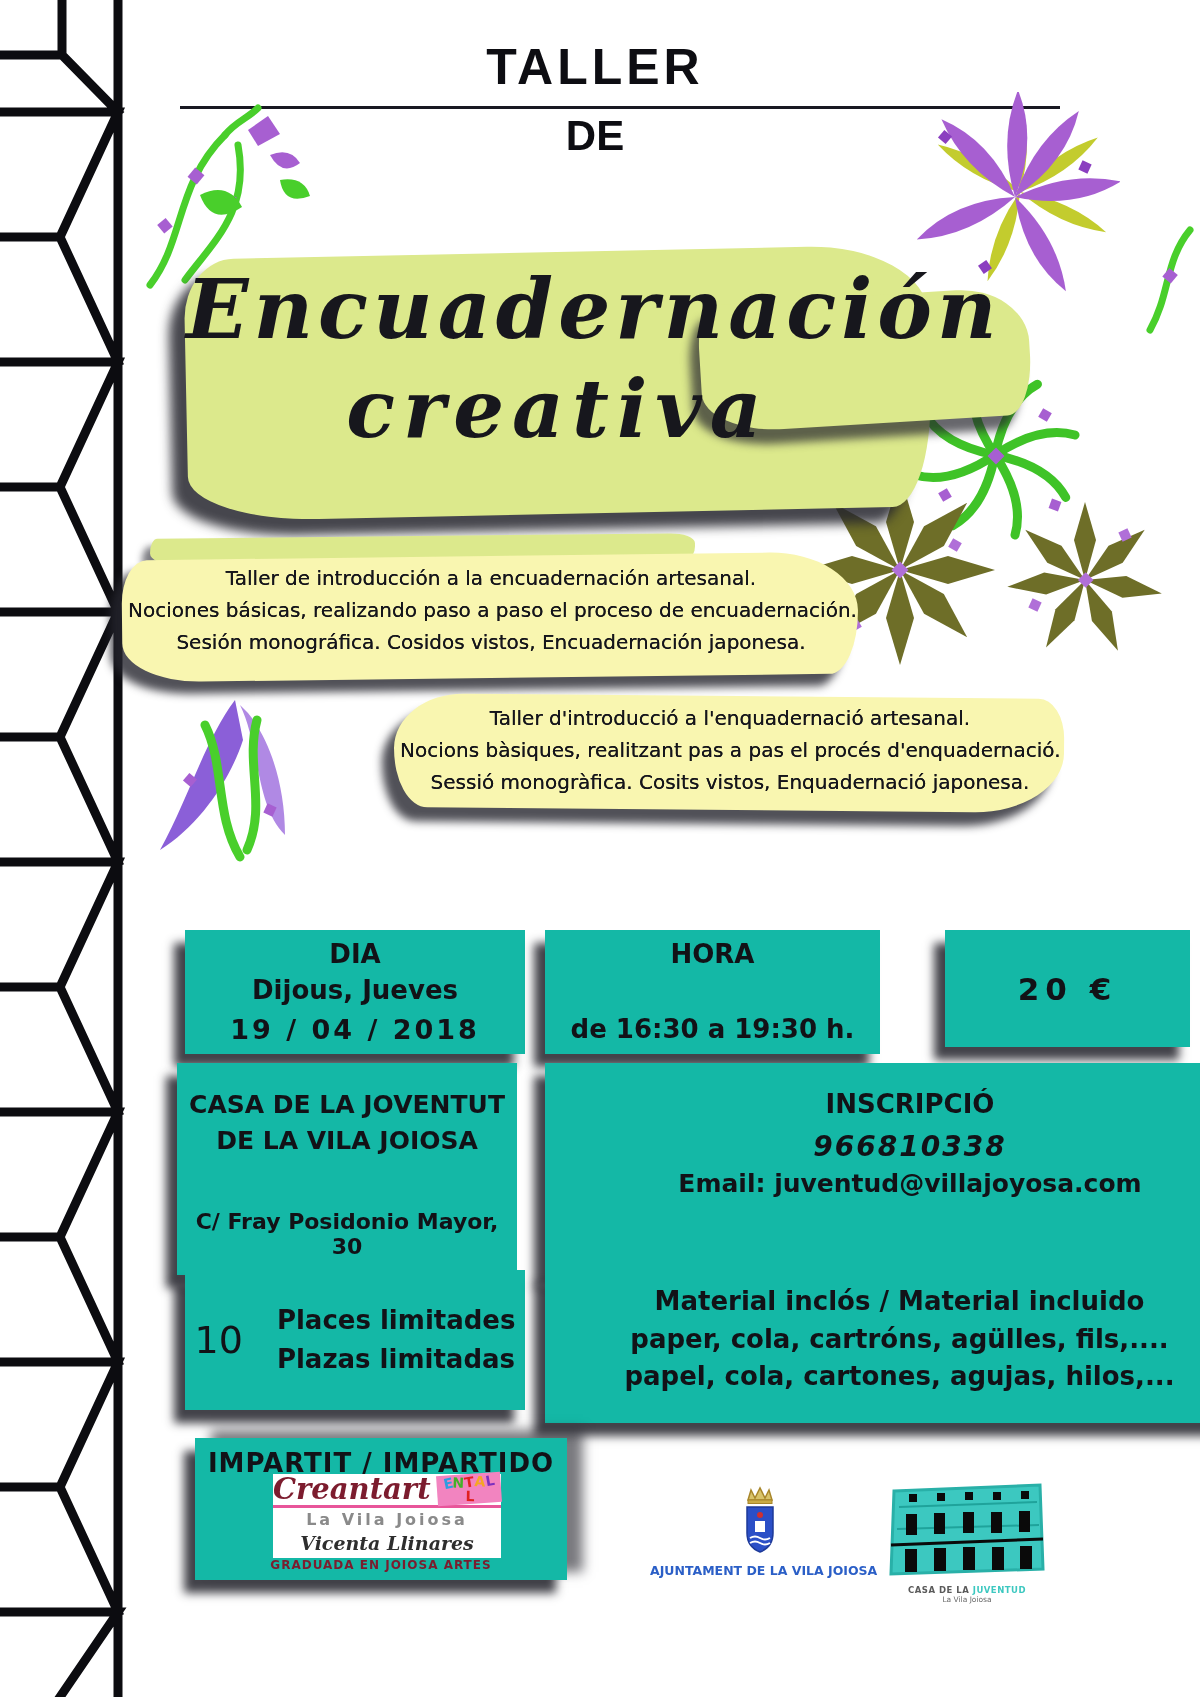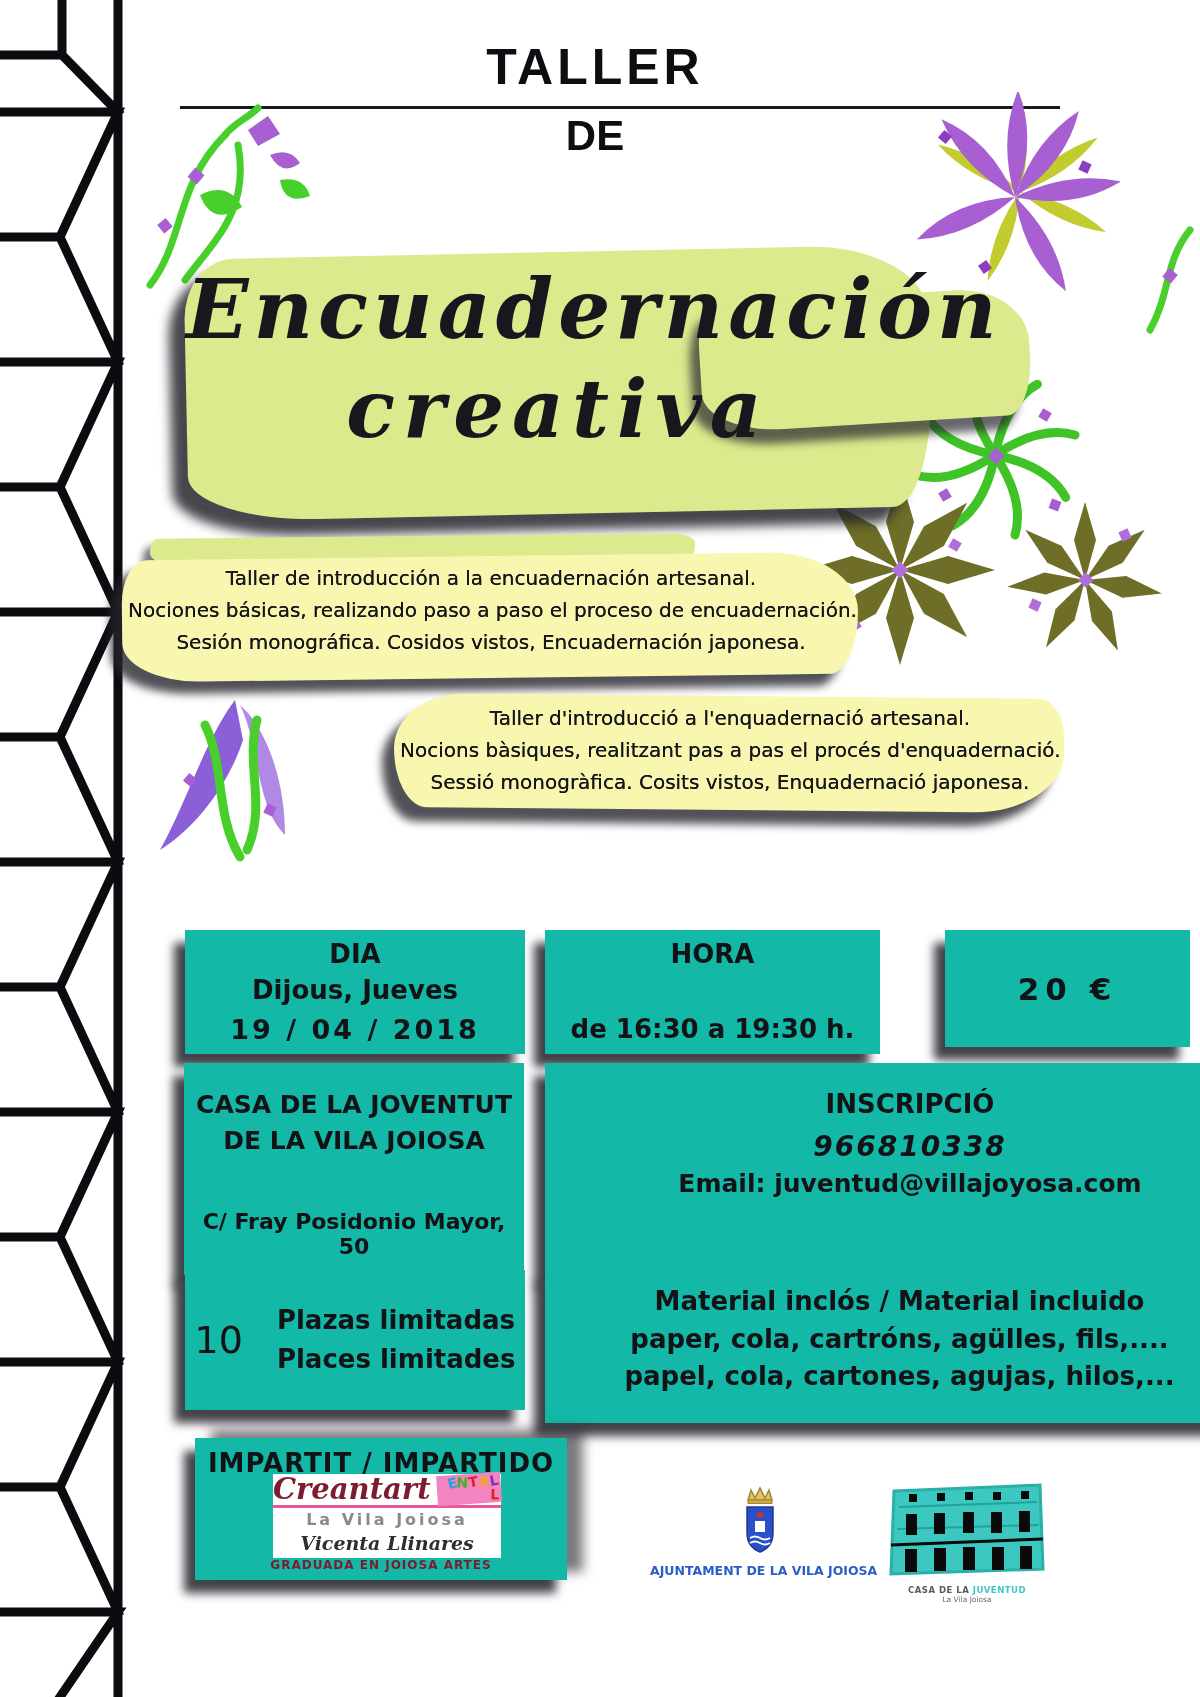--- a/index.html
+++ b/index.html
@@ -46,21 +46,21 @@
          text-shadow:0 0 .5px #15151b;white-space:nowrap;}
   .intro-es{left:128px;top:562px;width:726px;}
   .intro-ca{left:400px;top:702px;width:660px;}
 
   
   .box{position:absolute;background:#14b8a6;color:#121217;font-weight:bold;text-align:center;
        box-shadow:-11px 13px 9px rgba(34,34,42,.85);}
   .bx-dia{left:185px;top:930px;width:340px;height:117px;padding-top:7px;}
   .bx-hora{left:545px;top:930px;width:335px;height:117px;padding-top:7px;}
   .bx-price{left:945px;top:930px;width:245px;height:117px;}
-  .bx-loc{left:184px;top:1063px;width:340px;height:188px;padding-top:24px;}
+  .bx-loc{left:177px;top:1063px;width:340px;height:188px;padding-top:24px;}
   .bx-ins{left:545px;top:1063px;width:730px;height:188px;padding-top:24px;}
   .bx-places{left:185px;top:1270px;width:340px;height:140px;}
   .bx-mat{left:545px;top:1270px;width:709px;height:140px;padding-top:13px;}
   .bx-imp{left:195px;top:1438px;width:372px;height:142px;
           box-shadow:16px -8px 11px rgba(34,34,42,.6),-11px 13px 9px rgba(34,34,42,.85);}
 
   .lbl{font-size:26px;line-height:1.35;}
   .t25{font-size:25px;line-height:1.45;}
   .t26{font-size:26px;line-height:1.45;}
   .date{font-size:27px;letter-spacing:3px;margin-top:4px;}
@@ -72,21 +72,21 @@
   .email{margin-top:6px;font-size:25px;}
   .places-row{display:flex;align-items:center;justify-content:center;height:100%;gap:34px;}
   .places-num{font-size:38px;font-weight:normal;}
   .places-lines{font-size:26px;line-height:1.5;text-align:left;}
   .imp-label{margin-top:10px;font-size:26px;letter-spacing:1px;}
 
   
   .cre-card{position:absolute;left:78px;top:36px;width:228px;height:84px;background:#ffffff;
             text-align:center;font-weight:bold;}
   .cre-row{display:flex;align-items:flex-end;justify-content:center;gap:6px;
-           border-bottom:3px solid #e8559a;padding-bottom:1px;text-align:right;}
+           border-bottom:3px solid #e8559a;padding-bottom:1px;}
   .cre-name{font-family:"DejaVu Serif",serif;font-style:italic;font-size:29px;line-height:1;
             color:#7c1c2e;}
   .cre-logo{display:inline-block;background:#f284c0;padding:1px 3px;transform:rotate(-4deg);
             font-size:14px;line-height:1;letter-spacing:0;}
   .cre-logo span{display:inline-block;font-weight:bold;}
   .cl0{color:#2d9de0;transform:rotate(-8deg);}
   .cl1{color:#43b02a;transform:rotate(6deg);}
   .cl2{color:#e02020;transform:rotate(-5deg);}
   .cl3{color:#f5a623;transform:rotate(7deg);}
   .cl4{color:#7b2fbe;transform:rotate(-6deg);}
@@ -270,34 +270,34 @@
     <div class="lbl">HORA</div>
     <div class="time">de 16:30 a 19:30 h.</div>
   </div>
   <div class="box bx-price">
     <div class="price">20 €</div>
   </div>
 
   <div class="box bx-loc">
     <div class="t25">CASA DE LA JOVENTUT</div>
     <div class="t25">DE LA VILA JOIOSA</div>
-    <div class="addr">C/ Fray Posidonio Mayor, 50</div>
+    <div class="addr">C/ Fray Posidonio Mayor, 30</div>
   </div>
   <div class="box bx-ins">
     <div class="lbl">INSCRIPCIÓ</div>
     <div class="phone">966810338</div>
     <div class="email">Email: juventud@villajoyosa.com</div>
   </div>
 
   <div class="box bx-places">
     <div class="places-row">
       <div class="places-num">10</div>
       <div class="places-lines">
+        <div>Places limitades</div>
         <div>Plazas limitadas</div>
-        <div>Places limitades</div>
       </div>
     </div>
   </div>
   <div class="box bx-mat">
     <div class="t26">Material inclós / Material incluido</div>
     <div class="t26">paper, cola, cartróns, agülles, fils,....</div>
     <div class="t26">papel, cola, cartones, agujas, hilos,...</div>
   </div>
 
   <div class="box bx-imp">

